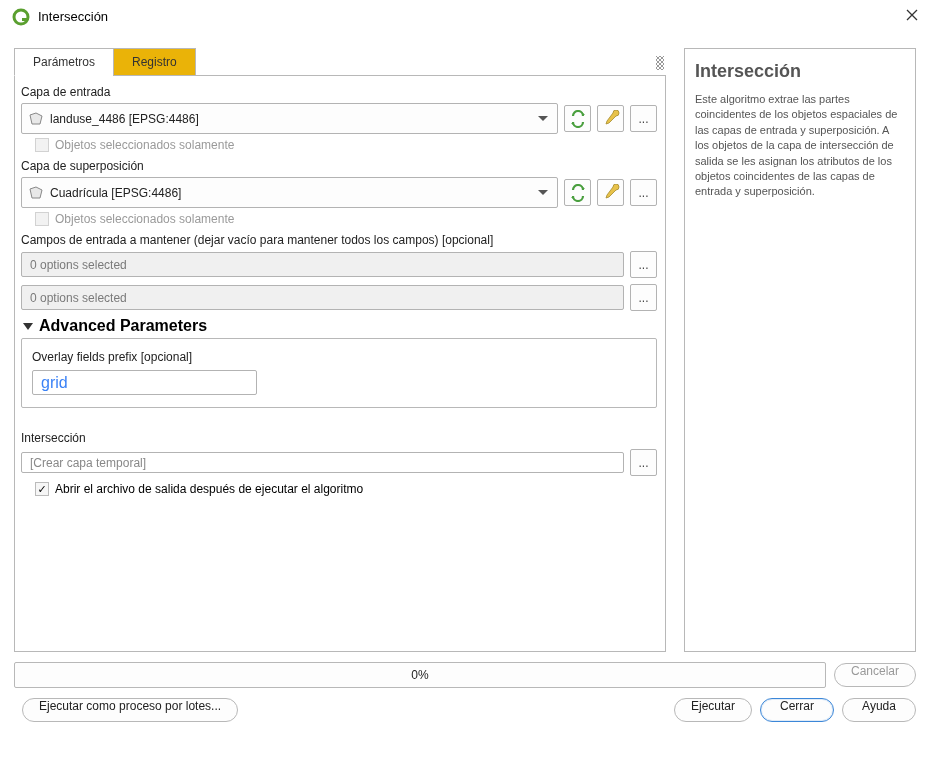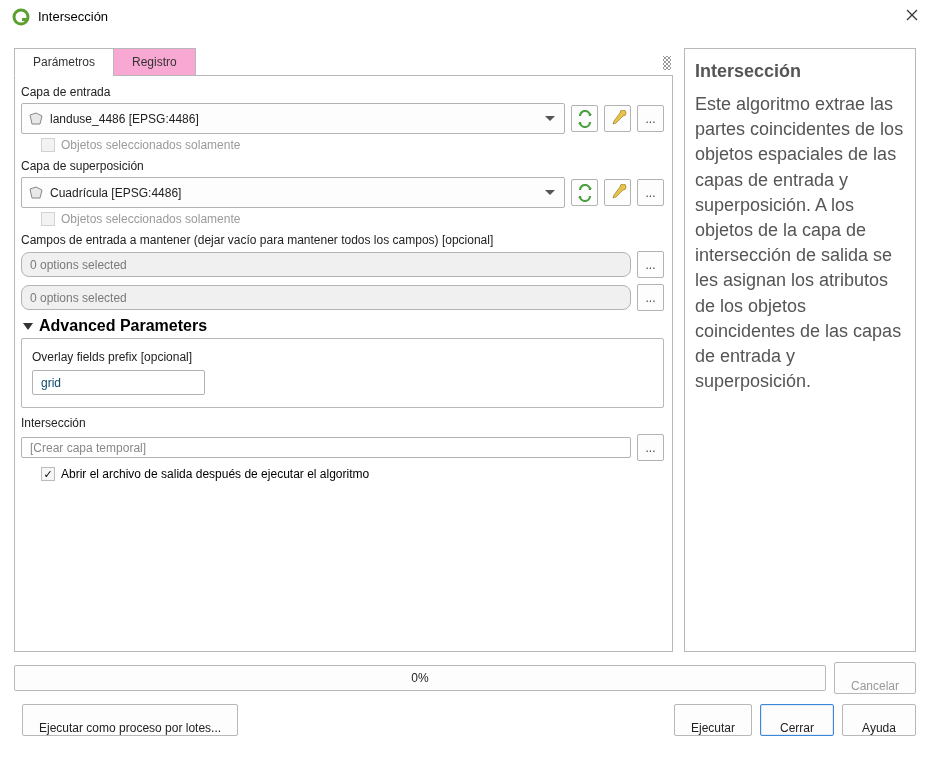--- a/index.html
+++ b/index.html
@@ -9,43 +9,43 @@
 .titlebar {
   display: flex; align-items: center; height: 34px;
   padding: 0 12px; border-bottom: 1px solid #fff;
 }
 .titlebar .appicon { width: 18px; height: 18px; margin-right: 8px; }
 .titlebar .title { font-size: 13px; flex: 1; }
 .titlebar .wclose { width: 40px; text-align: right; cursor: pointer; }
 .titlebar .wclose svg { width: 12px; height: 12px; }
 
 
-.main { display: flex; padding: 14px 14px 4px 14px; gap: 11px; height: 622px; }
+.main { display: flex; padding: 14px 14px 4px 14px; gap: 18px; height: 622px; }
 .left { flex: 1; display: flex; flex-direction: column; position: relative; }
 .right {
   width: 232px; border: 1px solid #b8b8b8; background: #fff;
   padding: 12px 10px; overflow: auto;
 }
 .right h2 { font-size: 18px; font-weight: 700; color: #555; margin-bottom: 10px; }
-.right p { font-size: 18px; color: #555; line-height: 1.4; }
+.right p { font-size: 11px; color: #555; line-height: 1.4; }
 
 
 .tabsrow { display: flex; align-items: flex-end; height: 28px; }
 .tabsrow .tabspacer {
   flex: 1; border-bottom: 1px solid #b8b8b8; height: 28px; position: relative;
 }
 .tabsrow .tabgrab {
   position: absolute; right: 2px; top: 8px; width: 8px; height: 14px;
   background:
     radial-gradient(#999 1px, transparent 1px) 0 0/4px 4px,
     radial-gradient(#999 1px, transparent 1px) 2px 2px/4px 4px;
 }
 .tab {
   padding: 6px 18px 6px 18px; border: 1px solid #b8b8b8;
-  border-bottom: 1px solid #b8b8b8; background: #f9a8d4;
+  border-bottom: 1px solid #b8b8b8; background: #eab308;
   font-size: 12px; color: #333; cursor: pointer; position: relative;
   margin-right: -1px;
 }
 .tab.active {
   background: #fff; border-bottom: 1px solid #fff;
 }
 
 
 .panel {
   border: 1px solid #b8b8b8; border-top: none; flex: 1;
@@ -67,69 +67,69 @@
   width: 20px; height: 100%; display: flex; align-items: center; justify-content: center;
 }
 .sqbtn {
   width: 27px; height: 27px; border: 1px solid #b3b3b3; background: #fdfdfd;
   border-radius: 2px; display: flex; align-items: center; justify-content: center;
   cursor: pointer;
 }
 .sqbtn svg { width: 18px; height: 18px; }
 
 
-.checkrow { display: flex; align-items: flex-end; margin: 4px 0 7px 20px; gap: 6px; }
+.checkrow { display: flex; align-items: flex-end; margin: 4px 0 7px 14px; gap: 6px; }
 .checkrow .chk {
   width: 14px; height: 14px; border: 1px solid #bbb; background: #f6f6f6;
   display: inline-flex; align-items: center; justify-content: center;
 }
 .checkrow.disabled .chk { border-color: #d2d2d2; background: #f2f2f2; }
 .checkrow.disabled .chktext { color: #9a9a9a; }
 .checkrow.checked .chk::after { content: "✓"; font-size: 11px; color: #000; line-height: 1; }
 
 
 .fieldrow { display: flex; align-items: center; gap: 6px; margin-bottom: 6px; }
 .rofield {
   flex: 1; height: 25px; border: 1px solid #b3b3b3; background: #f0f0f0;
   padding: 0 8px; display: flex; align-items: center; color: #7a7a7a;
-  border-radius: 8px; font-size: 12px;
+  border-radius: 2px; font-size: 12px;
 }
 .textinput {
   flex: 1; height: 25px; border: 1px solid #b3b3b3; background: #fff;
-  padding: 0 8px; font-size: 12px; color: #0c4a6e; border-radius: 2px; outline: none;
+  padding: 0 8px; font-size: 16px; color: #3b82f6; border-radius: 2px; outline: none;
 }
 
 
 .advhdr {
   display: flex; align-items: center; gap: 6px; margin: 6px 0 3px 2px;
   font-weight: 700; font-size: 16px; cursor: pointer;
 }
 .advhdr .tri { width: 0; height: 0; border-left: 5px solid transparent; border-right: 5px solid transparent; border-top: 7px solid #333; }
 .advbox {
-  border: 1px solid #b8b8b8; border-radius: 2px; padding: 8px 10px 12px 10px; margin-bottom: 8px;
+  border: 1px solid #b8b8b8; border-radius: 2px; padding: 8px 10px 12px 10px; margin-bottom: 23px;
 }
 .advbox .plabel { margin-bottom: 6px; }
 
 
 .phfield {
   flex: 1; height: 21px; border: 1px solid #b3b3b3; background: #fff;
   padding: 0 8px; display: flex; align-items: center; color: #888; border-radius: 2px;
 }
 
 
 .bottom { padding: 6px 14px 14px 14px; }
 .progrow { display: flex; align-items: center; gap: 8px; margin-bottom: 10px; }
 .progressbar {
   flex: 1; height: 26px; border: 1px solid #b8b8b8; border-radius: 2px; background: #fdfdfd;
   display: flex; align-items: center; justify-content: center; font-size: 12px; color: #222;
 }
 .btn {
-  height: 32px; border: 1px solid #b8b8b8; background: #fdfdfd; border-radius: 2px;
+  height: 24px; border: 1px solid #b8b8b8; background: #fdfdfd; border-radius: 12px;
   padding: 0 16px; font-size: 12px; color: #222; cursor: pointer;
-  display: inline-flex; align-items: flex-end; justify-content: center;
+  display: inline-flex; align-items: flex-start; justify-content: center;
 }
 .btn.def { border-color: #3c87d8; box-shadow: 0 0 0 1px rgba(60,135,216,.15) inset; }
 .btn.disabled { color: #999; cursor: default; }
 .btnrow { display: flex; align-items: center; }
 .btnrow .spacer { flex: 1; }
 .btnrow .btn { margin-left: 8px; min-width: 74px; }
 
 .ellips { font-size: 12px; color: #444; }
 </style>
 </head>

